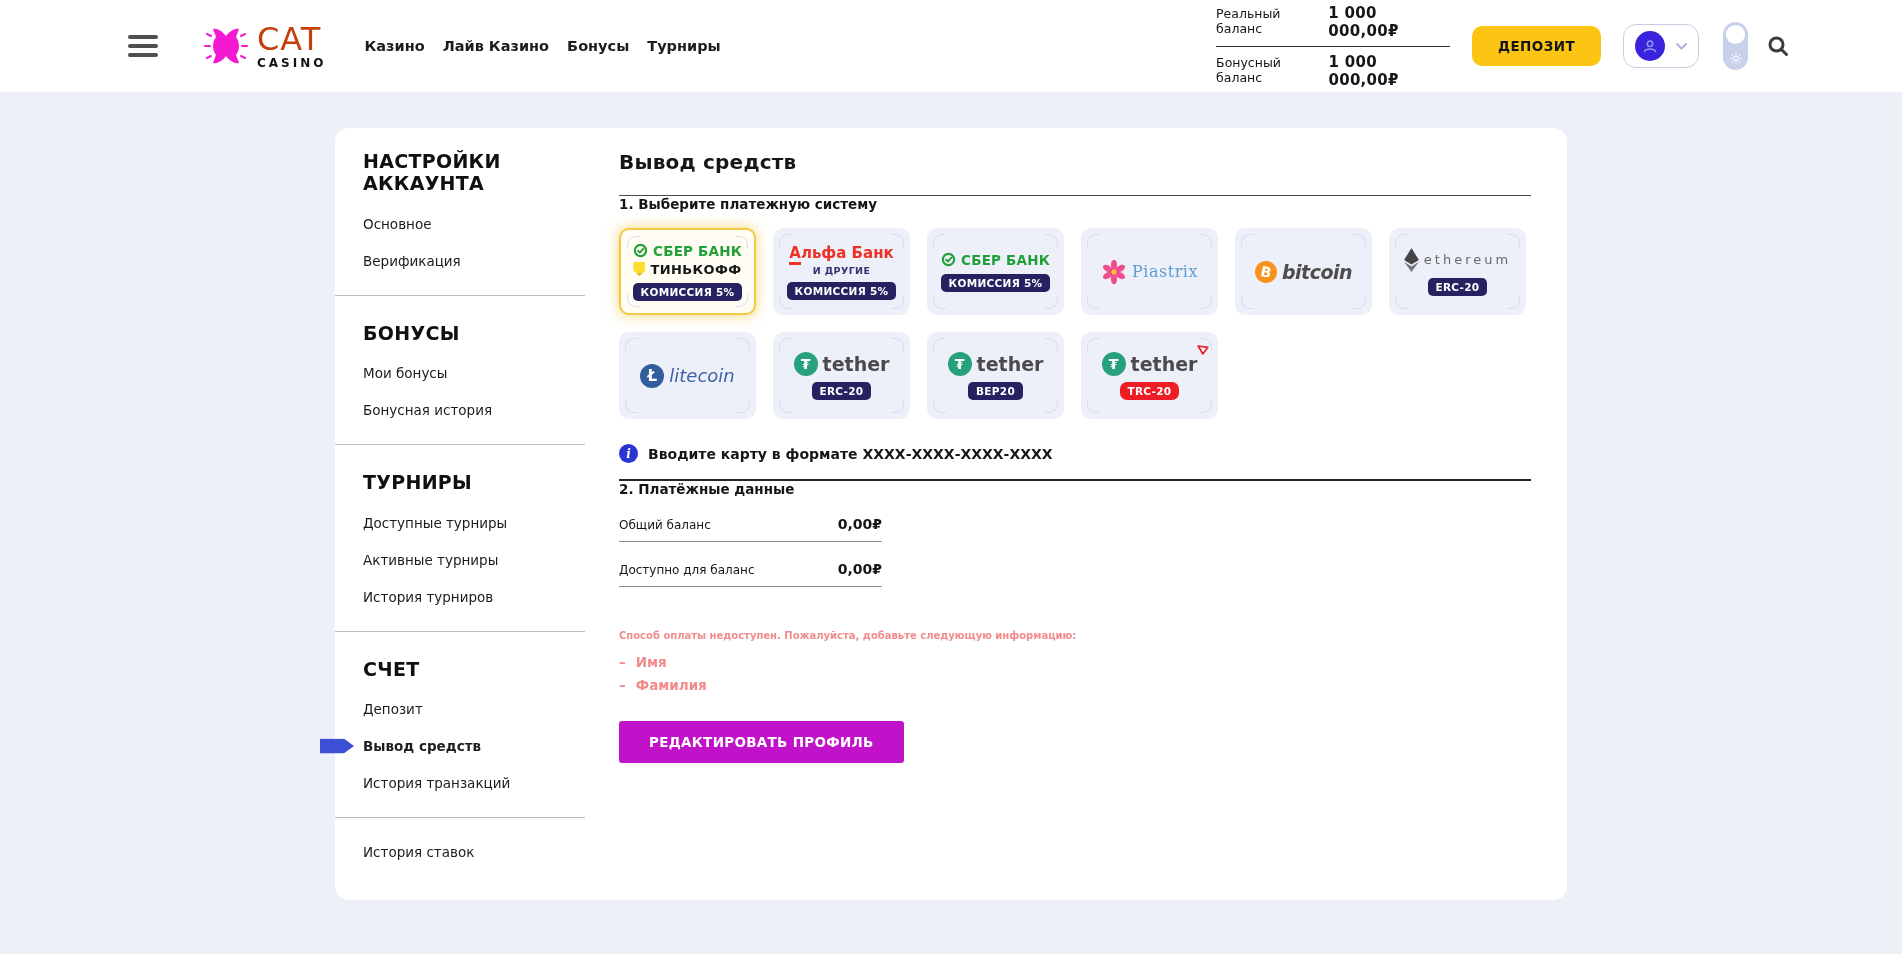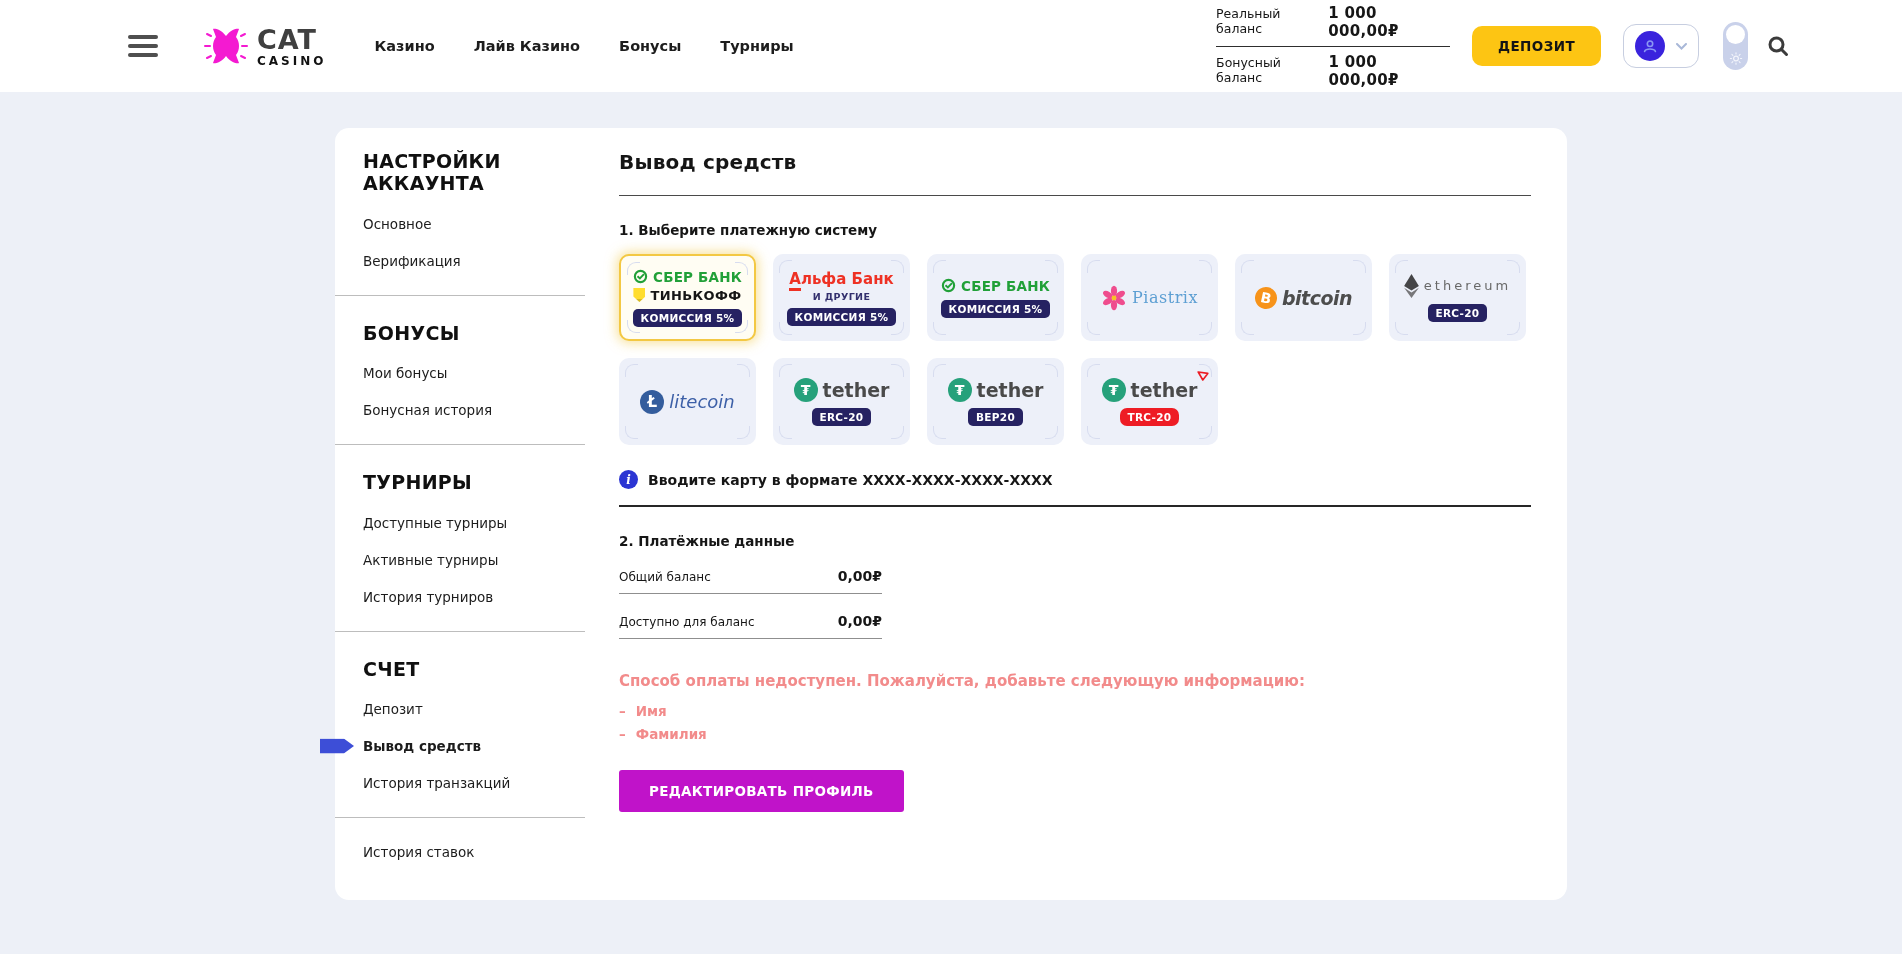--- a/index.html
+++ b/index.html
@@ -5,23 +5,23 @@
   *{box-sizing:border-box;margin:0;padding:0}
   html,body{overflow:hidden}
   body{width:1902px;height:954px;background:#edf0f7;font-family:"DejaVu Sans","Liberation Sans",sans-serif;color:#161616}
 
   
   .header{height:92px;background:#fff;display:flex;align-items:center;padding:0 112px 0 128px}
   .hamburger{display:flex;flex-direction:column;gap:5px;cursor:pointer}
   .hamburger i{display:block;width:30px;height:4px;background:#4f4f4f;border-radius:2px}
   .logo{display:flex;align-items:center;gap:9px;margin-left:46px;cursor:pointer}
   .logo-txt{line-height:1}
-  .logo-cat{font-size:27px;font-weight:700;letter-spacing:1px;color:#404040}
+  .logo-cat{font-size:32px;font-weight:400;letter-spacing:1px;color:#c2410c}
   .logo-casino{font-size:12px;font-weight:700;letter-spacing:3px;color:#121212;margin-top:2px}
-  .nav{display:flex;gap:39px;margin-left:48px}
+  .nav{display:flex;gap:18px;margin-left:38px}
   .nav a{font-size:14.5px;font-weight:600;color:#1d1d1d;text-decoration:none;cursor:pointer}
   .balances{margin-left:auto;width:234px}
   .bal-line{display:flex;justify-content:space-between;align-items:baseline;padding:11px 0}
   .bal-line:first-child{border-bottom:1.5px solid #2e2e2e;padding-bottom:6px}
   .bal-line:last-child{padding-top:6px}
   .bal-line .lbl{font-size:12.5px;font-weight:500}
   .bal-line .val{font-size:15px;font-weight:800;letter-spacing:.3px}
   .deposit-btn{margin-left:22px;background:#fdc513;border:none;border-radius:10px;height:40px;padding:0 26px;font-family:inherit;font-size:13.5px;font-weight:800;color:#141414;letter-spacing:.4px;cursor:pointer}
   .avatar-btn{margin-left:22px;width:76px;height:44px;border:1.5px solid #c7cee0;border-radius:13px;background:#fff;display:flex;align-items:center;justify-content:space-between;padding:0 11px;cursor:pointer}
   .avatar-circle{width:30px;height:30px;border-radius:50%;background:#3a23dd;display:flex;align-items:center;justify-content:center}
@@ -35,21 +35,21 @@
   .sidebar{width:230px;position:relative;padding-top:8px}
   .side-title{font-size:19px;font-weight:800;line-height:1.18;letter-spacing:.3px;max-width:172px;text-transform:uppercase;color:#101010}
   .side-item{position:relative;font-size:13.5px;color:#1c1c1c;margin-top:21px;cursor:pointer}
   .side-item.active{font-weight:800}
   .active-arrow{position:absolute;left:-43px;top:50%;transform:translateY(-50%);width:34px;height:15px;background:#3d4ed7;clip-path:polygon(0 0,70% 0,100% 50%,70% 100%,0 100%)}
   .side-divider{height:1px;background:#bdbdbd;margin:26px 0 26px -28px;width:250px}
 
   .content{flex:1;margin-left:34px;padding-top:8px}
   .page-title{font-size:20px;font-weight:800;letter-spacing:.2px}
   .title-rule{border-bottom:1.5px solid #4a4a4a;margin-top:21px}
-  .step-label{font-size:13.5px;font-weight:800;margin-top:26px}
+  .step-label{font-size:13.5px;font-weight:800;}
 
   .pay-grid{display:flex;flex-wrap:wrap;gap:17px;margin-top:16px;width:912px}
   .pay-card{position:relative;width:137px;height:87px;background:#edf0f9;border-radius:10px;display:flex;flex-direction:column;align-items:center;justify-content:center;cursor:pointer}
   .pay-card.selected{background:#fffdf3;border:2px solid #f3c843;box-shadow:0 0 12px 2px rgba(243,200,67,.55)}
   .corner{position:absolute;width:13px;height:13px;border:1.5px solid #d7dcef}
   .corner.tl{top:6px;left:6px;border-right:none;border-bottom:none;border-top-left-radius:9px}
   .corner.tr{top:6px;right:6px;border-left:none;border-bottom:none;border-top-right-radius:9px}
   .corner.bl{bottom:6px;left:6px;border-right:none;border-top:none;border-bottom-left-radius:9px}
   .corner.br{bottom:6px;right:6px;border-left:none;border-top:none;border-bottom-right-radius:9px}
   .pay-lines{display:flex;flex-direction:column;align-items:center;gap:3px}
@@ -76,21 +76,21 @@
   .info-row{display:flex;align-items:center;gap:10px;margin-top:25px}
   .info-icon{width:19px;height:19px;border-radius:50%;background:#2b35d3;color:#fff;font-size:12px;font-weight:800;font-style:italic;display:flex;align-items:center;justify-content:center;font-family:"DejaVu Serif",serif}
   .info-text{font-size:14px;font-weight:800}
   .dark-rule{border-bottom:2px solid #262626;margin-top:16px}
 
   .balance-table{margin-top:8px;width:263px}
   .bal-row{display:flex;justify-content:space-between;align-items:baseline;border-bottom:1px solid #8f8f8f;padding-bottom:9px;margin-top:19px}
   .bal-label{font-size:12px}
   .bal-value{font-size:14px;font-weight:800}
 
-  .error-msg{color:#f28b8b;font-size:15px;font-weight:600;margin-top:33px}
+  .error-msg{color:#f28b8b;font-size:10px;font-weight:600;margin-top:43px}
   .missing-list{margin-top:13px}
   .missing-item{display:flex;gap:10px;color:#f28b8b;font-size:13.5px;font-weight:600;margin-top:7px}
   .edit-btn{margin-top:28px;background:#c013c9;color:#fff;border:none;border-radius:3px;height:42px;padding:0 30px;font-family:inherit;font-weight:800;font-size:13.5px;letter-spacing:.3px;cursor:pointer}
 </style>
 </head>
 <body>
 
 <div class="header">
   <div class="hamburger">
       <i></i>

